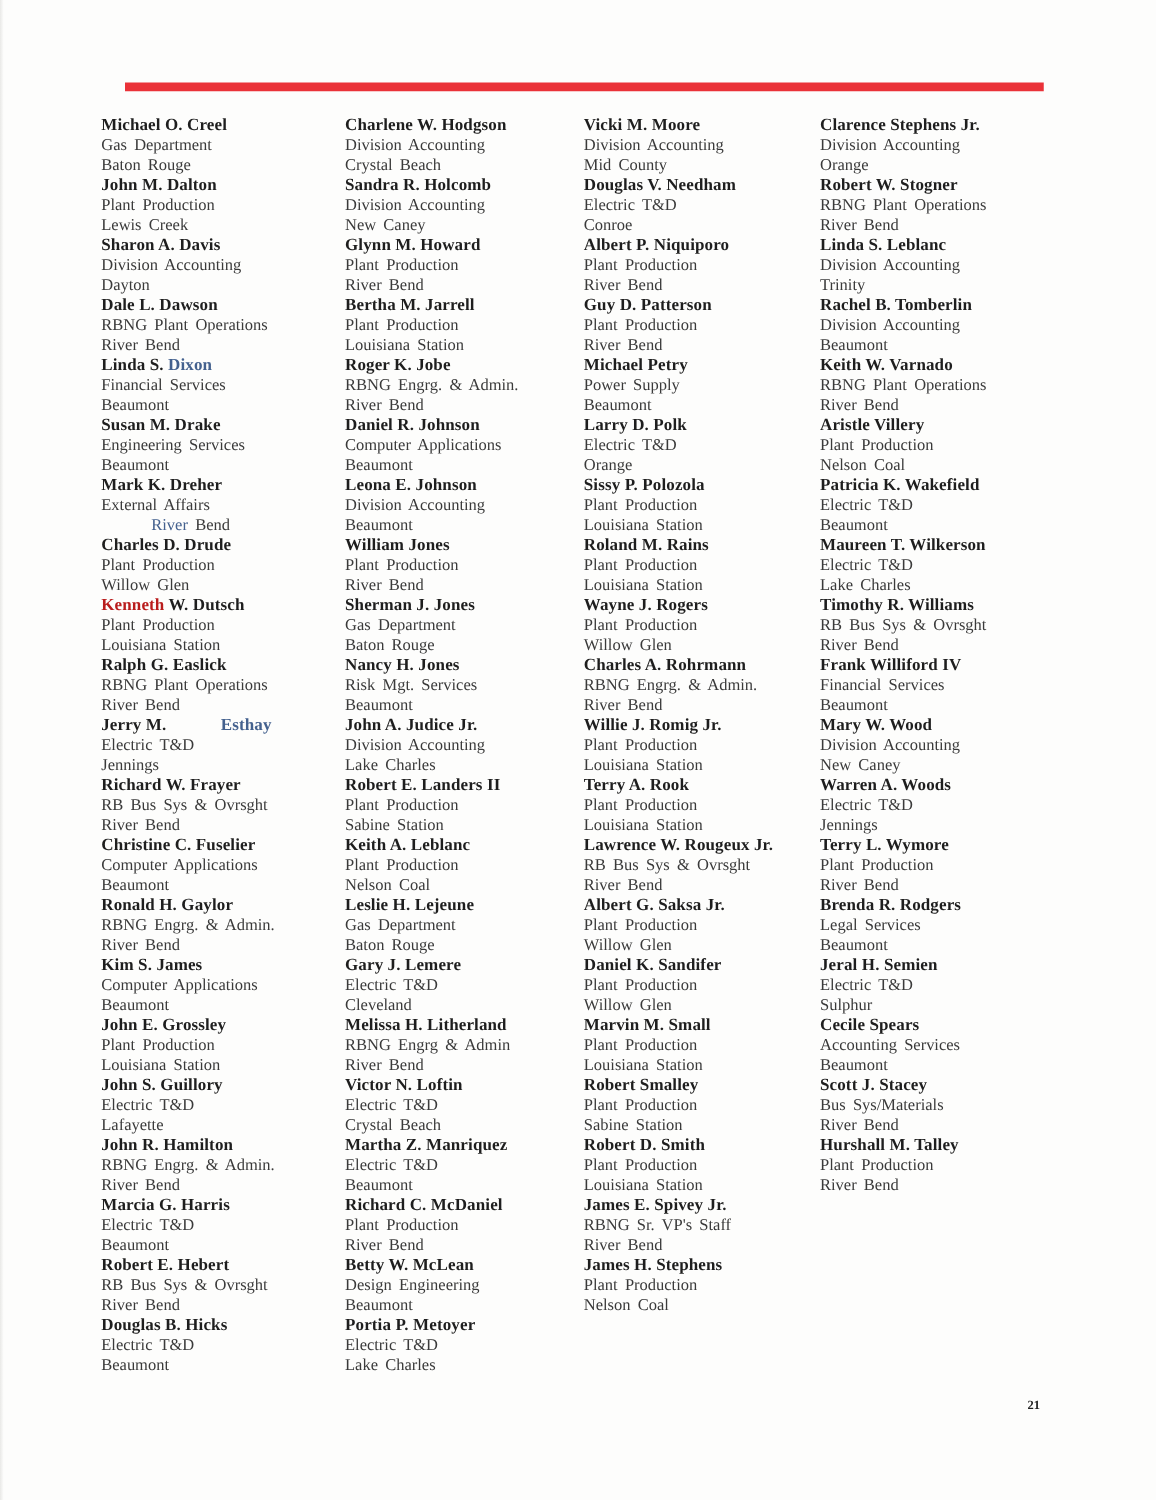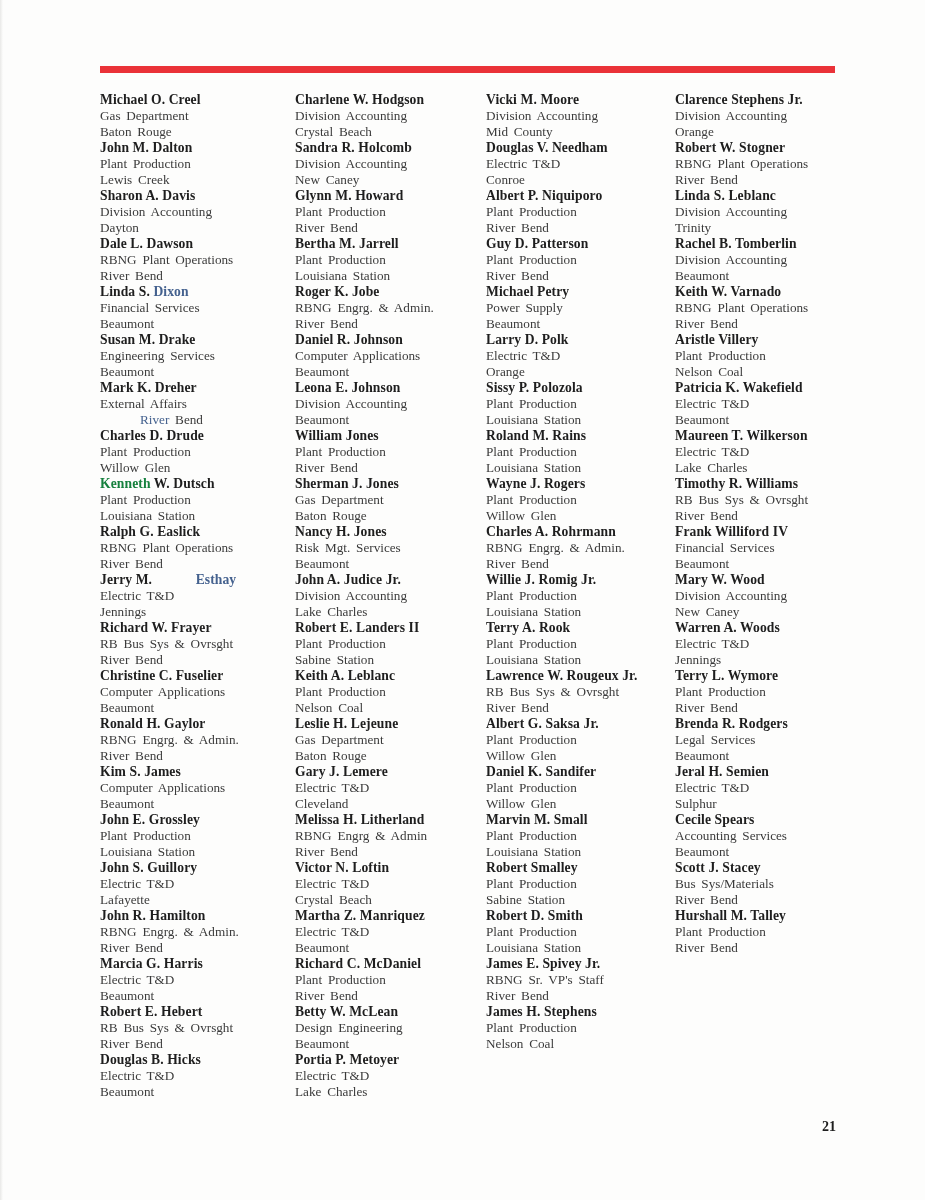--- a/index.html
+++ b/index.html
@@ -23,21 +23,21 @@
   }
   .red-rule {
     position: absolute;
     left: 100px;
     top: 66px;
     width: 735px;
     height: 7px;
   }
   .directory {
     position: absolute;
-    left: 100px;
+    left: 81px;
     top: 92px;
     width: 770px;
     display: grid;
     grid-template-columns: 195px 191px 189px 195px;
   }
   .dir-col {
     padding-right: 10px;
   }
   .entry {
     margin: 0;
@@ -55,21 +55,21 @@
     line-height: 16px;
     color: #3a3a3a;
     word-spacing: 2.5px;
   }
   .tint {  }
   .page-number {
     position: absolute;
     left: 822px;
     top: 1119px;
     font-weight: 700;
-    font-size: 14px;
+    font-size: 10px;
     color: #1e1e1e;
   }
 </style>
 </head>
 <body>
 
 <div class="page-edge"></div>
 
 <div class="red-rule" style="background: rgb(234, 50, 56);"></div>
 
@@ -109,21 +109,21 @@
         <div class="nm">Mark K. Dreher</div>
         <div class="dt">External Affairs</div>
         <div class="lc"><span class="tint" style="color: rgb(68, 97, 142); margin-left: 40px;">River</span> Bend</div>
       </div>
       <div class="entry">
         <div class="nm">Charles D. Drude</div>
         <div class="dt">Plant Production</div>
         <div class="lc">Willow Glen</div>
       </div>
       <div class="entry">
-        <div class="nm"><span class="tint" style="color: #15803d;">Kenneth</span> W. Dutsch</div>
+        <div class="nm"><span class="tint" style="color: #b91c1c;">Kenneth</span> W. Dutsch</div>
         <div class="dt">Plant Production</div>
         <div class="lc">Louisiana Station</div>
       </div>
       <div class="entry">
         <div class="nm">Ralph G. Easlick</div>
         <div class="dt">RBNG Plant Operations</div>
         <div class="lc">River Bend</div>
       </div>
       <div class="entry">
         <div class="nm">Jerry M. <span class="tint" style="color: rgb(68, 97, 142); margin-left: 40px;">Esthay</span></div>

